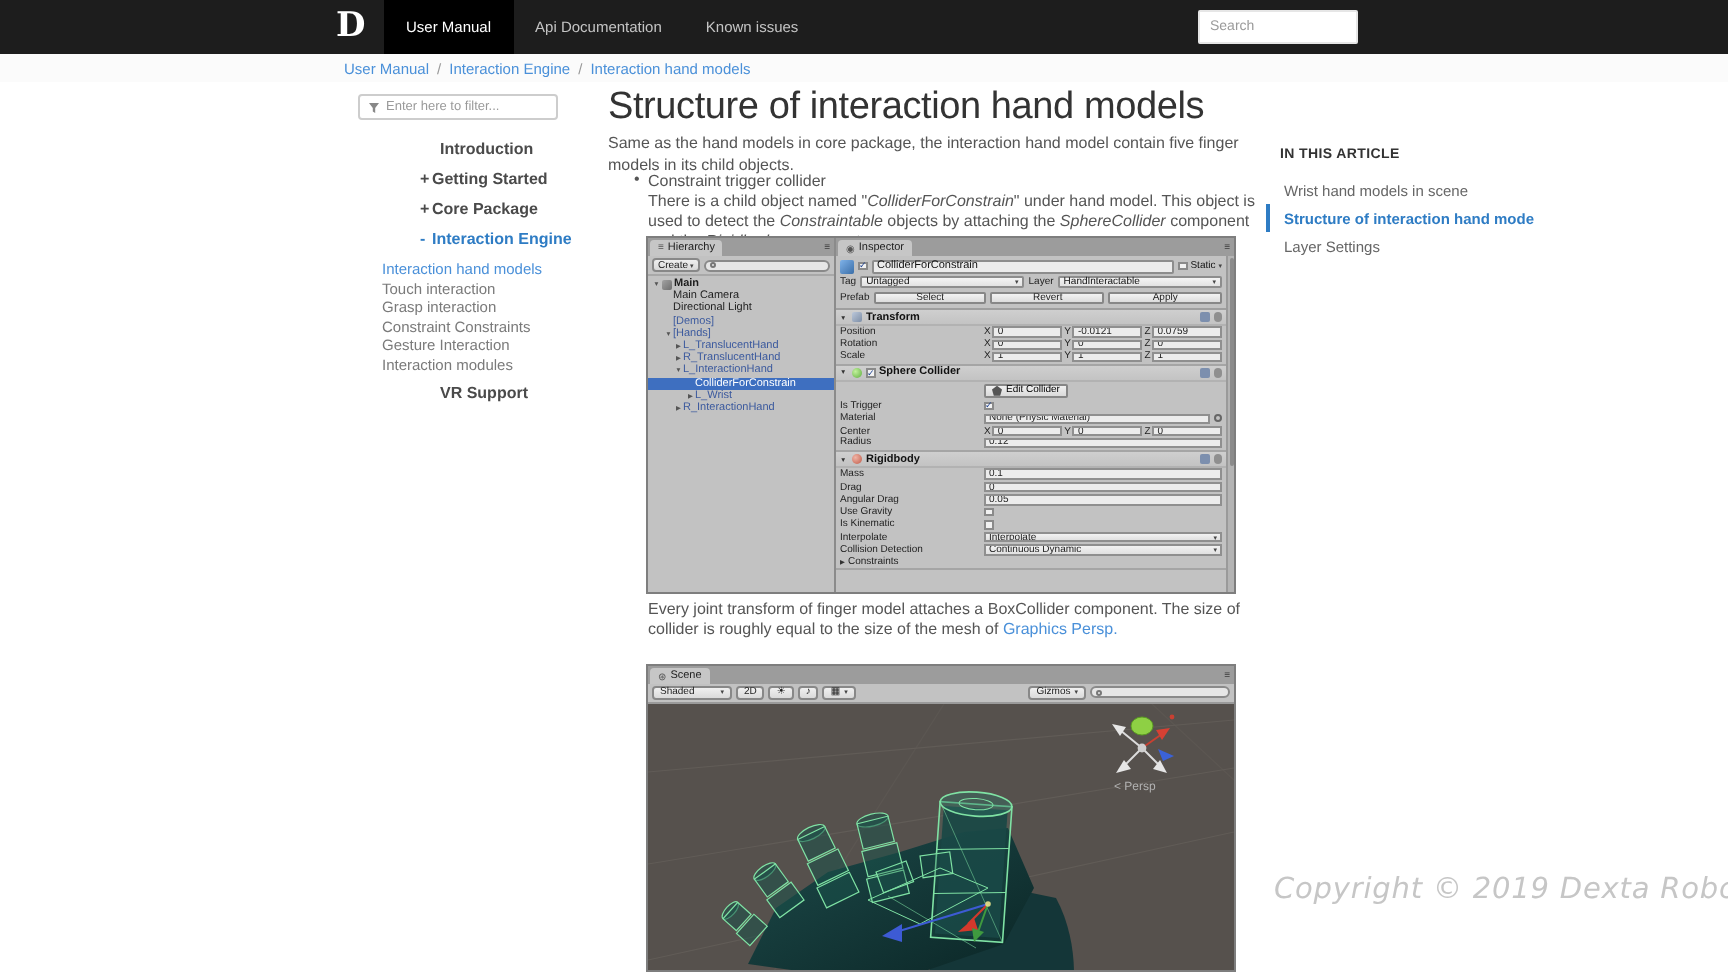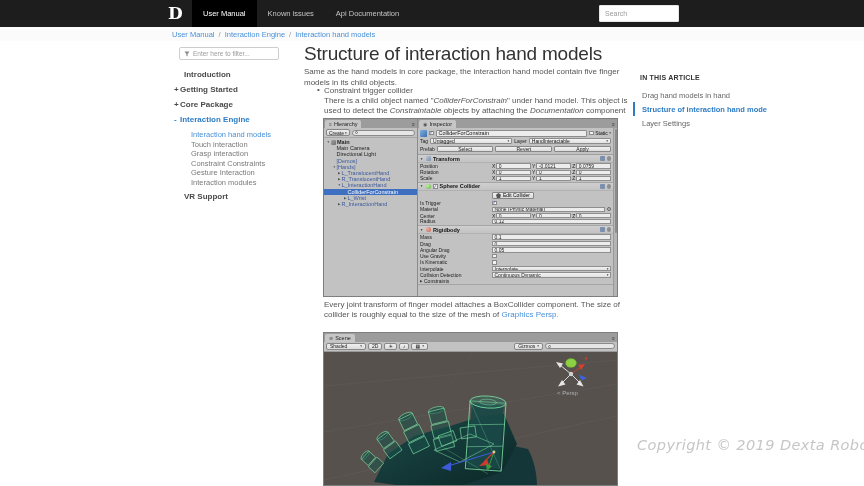--- a/index.html
+++ b/index.html
@@ -22,21 +22,21 @@
   .crumbs { position:absolute; left:172px; top:3px; display:flex; gap:4px; font-size:7.5px; }
   .crumb { color:#4a90d9; cursor:pointer; }
   .csep { color:#999; }
 
   
   .filterbox { position:absolute; left:179px; top:47px; width:100px; height:13px; border:1px solid #cdcdcd;
     border-radius:2px; background:#fff; display:flex; align-items:center; gap:3px; padding:0 4px; }
   .filter-input { border:none; outline:none; flex:1; font-size:6.5px; color:#333; background:transparent; min-width:0; }
   .filter-input::placeholder { color:#9a9a9a; }
   .sidenav { position:absolute; left:166px; top:71px; width:132px; font-size:8px; color:#4a4a4a; }
-  .sitem { font-weight:bold; line-height:8px; margin-bottom:7px; padding-left:18px; cursor:pointer; }
+  .sitem { font-weight:bold; line-height:8px; margin-bottom:7px; padding-left:18px; cursor:pointer;margin-left:36px; }
   .sitem.exp { padding-left:8px; }
   .sitem .pfx { display:inline-block; width:6px; color:#4a4a4a; }
   .sitem.actblue, .sitem.actblue .pfx { color:#2e7cc4; }
   .schildren { margin:-1px 0 6px 0; }
   .schild { font-size:7.5px; color:#7a7a7a; line-height:9.5px; padding-left:25px; cursor:pointer; }
   .schild.cur { color:#4a90d9; }
 
   
   .h1 { position:absolute; left:304px; top:43px; font-size:19px; font-weight:400; color:#333;
     letter-spacing:-0.2px; white-space:nowrap; }
@@ -142,22 +142,22 @@
   .viewport { flex:1; position:relative; background:#56514d; overflow:hidden; }
   .viewport svg { position:absolute; left:0; top:0; }
 </style>
 </head>
 <body>
 
 <div class="topnav">
   <div class="logo">D</div>
   <div class="navtabs">
     <div class="navtab active">User Manual</div>
+    <div class="navtab">Api Documentation</div>
     <div class="navtab">Known issues</div>
-    <div class="navtab">Api Documentation</div>
   </div>
   <input class="navsearch" placeholder="Search" style="">
 </div>
 
 <div class="crumbbar">
   <div class="crumbs">
     <span class="crumb">User Manual</span>
     <span class="csep">/</span>
     <span class="crumb">Interaction Engine</span>
     <span class="csep">/</span>
@@ -185,21 +185,21 @@
     <div class="schild">Interaction modules</div>
   </div>
   <div class="sitem">VR Support</div>
 </div>
 
 <h1 class="h1">Structure of interaction hand models</h1>
 <p class="intro">Same as the hand models in core package, the interaction hand model contain five finger models in its child objects.</p>
 
 <div class="bullet b1">
   <div class="btitle">Constraint trigger collider</div>
-  <div class="bbody"><span>There is a child object named "</span><span class="it">ColliderForConstrain</span><span>" under hand model. This object is used to detect the </span><span class="it">Constraintable</span><span> objects by attaching the </span><span class="it">Documentation</span><span> component and the </span><span class="it">Rigidbody</span><span> component.</span></div>
+  <div class="bbody"><span>There is a child object named "</span><span class="it">ColliderForConstrain</span><span>" under hand model. This object is used to detect the </span><span class="it">Constraintable</span><span> objects by attaching the </span><span class="it">SphereCollider</span><span> component and the </span><span class="it">Rigidbody</span><span> component.</span></div>
 </div>
 
 <div class="bullet b2">
   <div class="bbody"><span>Every joint transform of finger model attaches a BoxCollider component. The size of collider is roughly equal to the size of the mesh of </span><span class="blink">Graphics Persp.</span></div>
 </div>
 
 <div class="shot shot1">
 
   <div class="panel hier">
     <div class="ptabs">
@@ -570,18 +570,18 @@
         <circle cx="247" cy="22" r="2.2" fill="#cfcfcf"></circle>
         <circle cx="262" cy="6.5" r="1.2" fill="#c84032"></circle>
       </g>
       <text x="233" y="43" font-size="6" fill="#b2b2b2" font-family="Liberation Sans, sans-serif">&lt; Persp</text>
     </svg>
   </div>
 </div>
 
 <div class="toc">
   <div class="toc-h">IN THIS ARTICLE</div>
-  <div class="toc-item">Drag hand models in hand</div>
+  <div class="toc-item">Wrist hand models in scene</div>
   <div class="toc-item active">Structure of interaction hand mode</div>
   <div class="toc-item">Layer Settings</div>
 </div>
 
 <div class="wm">Copyright © 2019 Dexta Robotics</div>
 
 </body></html>

